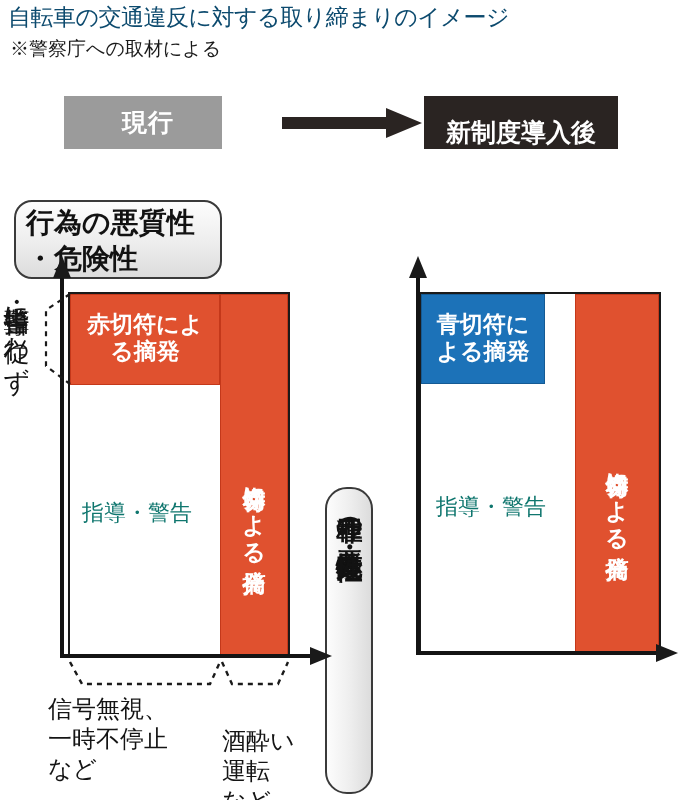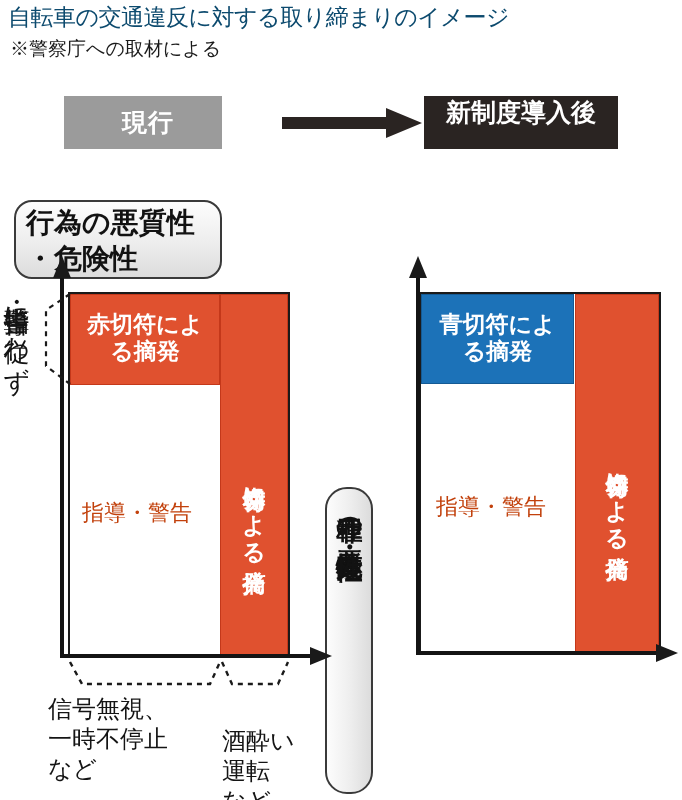--- a/index.html
+++ b/index.html
@@ -45,21 +45,21 @@
   }
   #box-current span {
     color: #ffffff; font-size: 25px; font-weight: bold;
     letter-spacing: 1px;
   }
   #box-new {
     position: absolute;
     left: 424px; top: 96px;
     width: 194px; height: 53px;
     background: #2a2422;
-    display: flex; align-items: flex-start; justify-content: center;
+    display: flex; align-items: flex-end; justify-content: center;
   }
   #box-new span {
     color: #ffffff; font-size: 25px; font-weight: bold;
     letter-spacing: 0px;
   }
   #arrow-transition {
     position: absolute;
     left: 282px; top: 108px;
     width: 140px; height: 30px;
   }
@@ -146,21 +146,21 @@
     text-orientation: upright;
     color: #ffffff;
     font-size: 23px;
     font-weight: bold;
     letter-spacing: 1px;
     line-height: 27px;
   }
   .inner-label {
     position: absolute;
     font-size: 22px;
-    color: #c2410c;
+    color: #0f766e;
     white-space: nowrap;
     font-family: "Liberation Sans", "DejaVu Sans", sans-serif;
   }
 
   
   #caption-left {
     position: absolute;
     left: 2px; top: 288px;
     writing-mode: vertical-rl;
     text-orientation: upright;
@@ -231,21 +231,21 @@
   <div class="inner-label" style="left:82px; top:248px;">指導・警告</div>
 
   <div class="axis-line" style="left:60px; top:18px; width:4px; height:390px;"></div>
   <div class="axis-line" style="left:60px; top:404px; width:250px; height:4px;"></div>
 </div>
 
 <div id="chart-right" class="chart">
 
   <div class="plot-outline" style="left:19px; top:42px; width:242px; height:363px;"></div>
 
-  <div class="block-blue" style="left:21px; top:44px; width:153px; height:90px;">
+  <div class="block-blue" style="left:21px; top:44px; width:124px; height:90px;">
     <div class="blk-label-h" style="top:16px; padding:0 6px;">青切符による摘発</div>
   </div>
 
   <div class="block-red" style="left:175px; top:44px; width:84px; height:361px; display:flex; align-items:center; justify-content:center;">
     <div class="blk-label-v" style="margin-top:46px;">赤切符による摘発</div>
   </div>
 
   <div class="inner-label" style="left:36px; top:242px;">指導・警告</div>
 
   <div class="axis-line" style="left:16px; top:18px; width:4px; height:387px;"></div>

